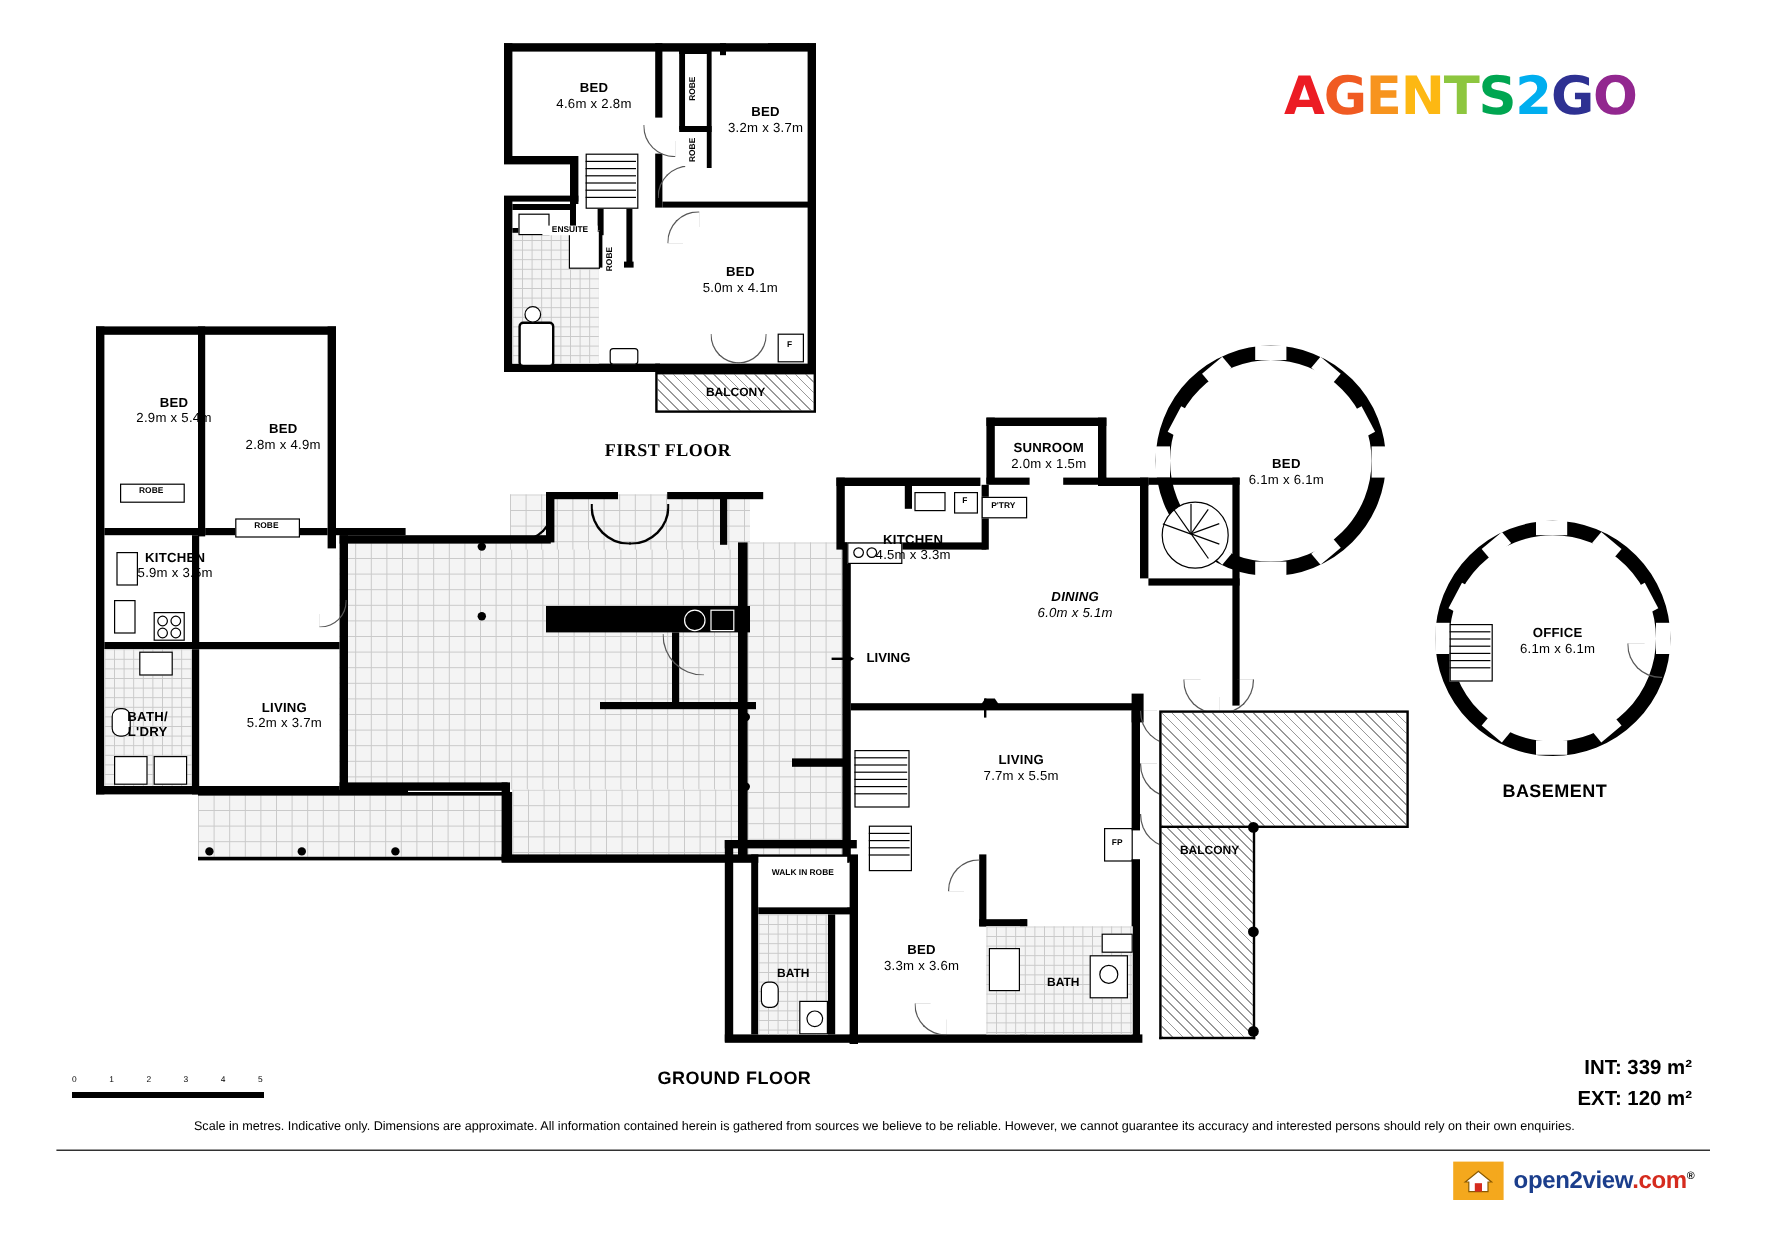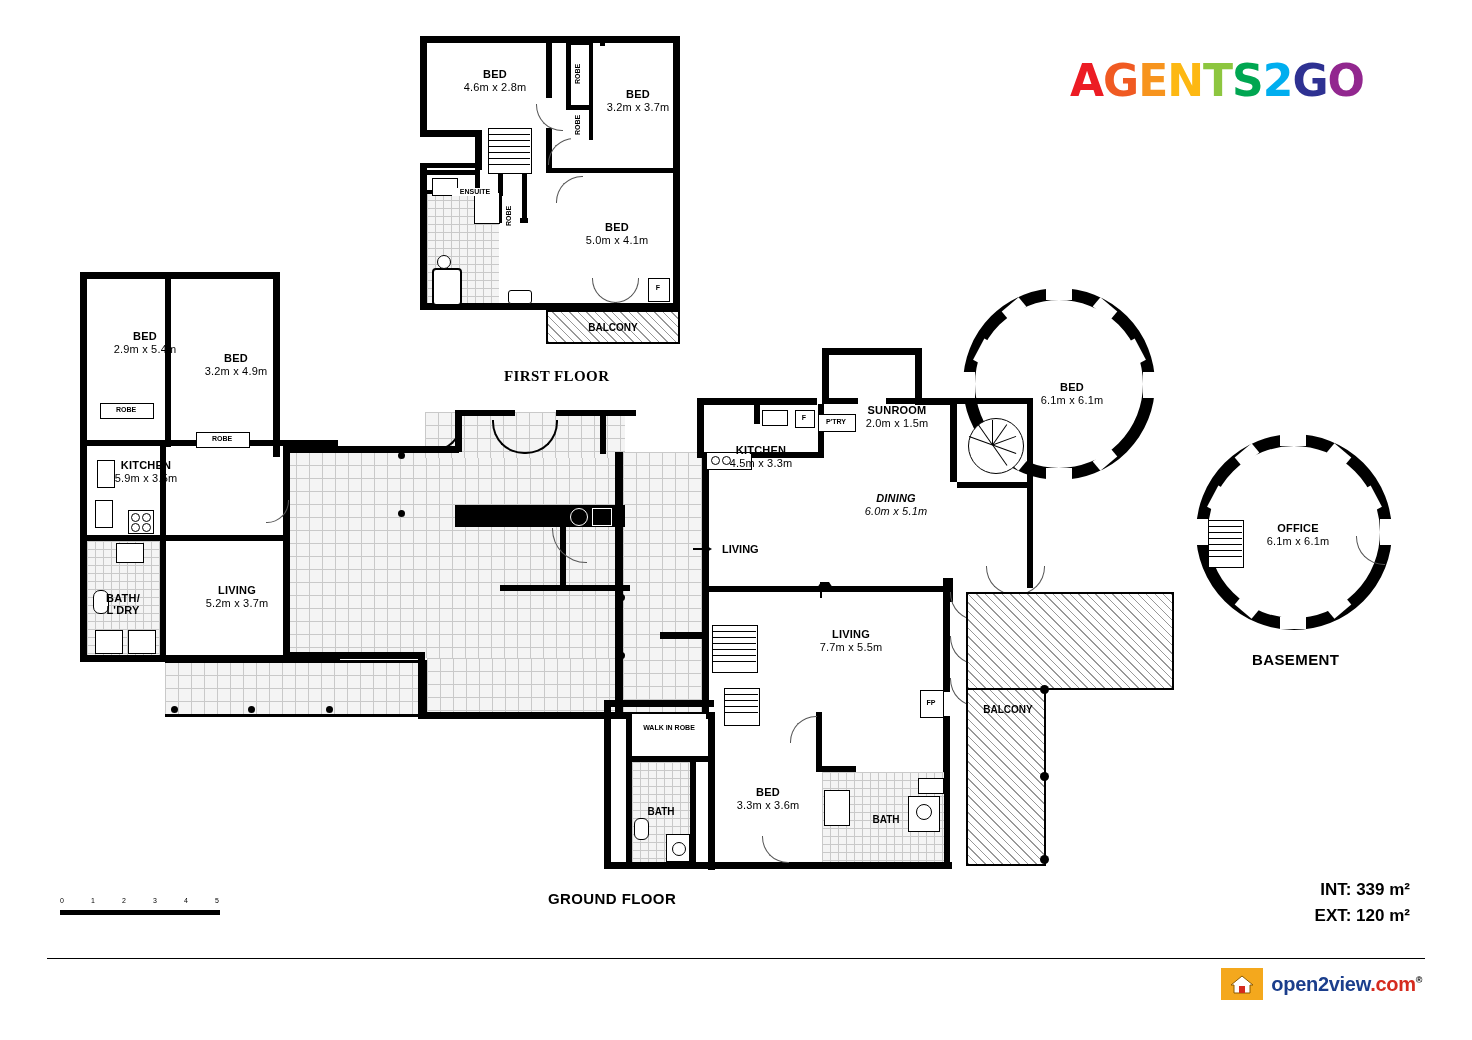--- a/index.html
+++ b/index.html
@@ -50,21 +50,21 @@
   .circwall{position:absolute;border-radius:50%;box-sizing:border-box;}
 
   
   .scalebar{position:absolute;left:60px;top:900px;width:160px;}
   .scalebar .bar{position:absolute;left:0;top:10px;width:160px;height:5px;background:#000;}
   .scalebar .num{position:absolute;top:-3px;font-size:7px;}
   .disclaimer{position:absolute;left:47px;top:932px;width:1380px;font-size:10.5px;line-height:14px;text-align:center;}
   .rule{position:absolute;background:#000;}
   .addr{position:absolute;left:60px;top:980px;font-size:22px;letter-spacing:.3px;}
   .int-ext{position:absolute;right:62px;font-size:17px;font-weight:bold;text-align:right;}
-  .o2v{position:absolute;right:50px;top:968px;height:32px;display:flex;align-items:center;}
+  .o2v{position:absolute;right:60px;top:968px;height:32px;display:flex;align-items:center;}
   .o2v .mark{width:42px;height:32px;background:#f4a81d;display:flex;align-items:center;justify-content:center;}
   .o2v .mark svg{display:block;}
   .o2v .txt{font-size:20px;font-weight:bold;margin-left:8px;letter-spacing:-.3px;}
   .o2v .txt .blue{color:#1b3e8c;}
   .o2v .txt .red{color:#d52b1e;}
   .o2v .reg{font-size:9px;vertical-align:super;}
   .basementname{position:absolute;font-size:15px;font-weight:bold;letter-spacing:.4px;}
 </style>
 </head>
 <body>
@@ -202,21 +202,21 @@
     <div class="abs" style="left:248px;top:706px;width:7px;height:7px;border-radius:50%;background:#000;"></div>
     <div class="abs" style="left:326px;top:706px;width:7px;height:7px;border-radius:50%;background:#000;"></div>
     <div class="abs" style="left:171px;top:706px;width:7px;height:7px;border-radius:50%;background:#000;"></div>
 
     <div class="label" style="left:95px;top:330px;width:100px;">
       <span>BED</span>
       <span class="dim">2.9m x 5.4m</span>
     </div>
     <div class="label" style="left:186px;top:352px;width:100px;">
       <span>BED</span>
-      <span class="dim">3.2m x 4.9m</span>
+      <span class="dim">2.8m x 4.9m</span>
     </div>
     <div class="label" style="left:98px;top:459px;width:96px;">
       <span>KITCHEN</span>
       <span class="dim">5.9m x 3.5m</span>
     </div>
     <div class="label" style="left:178px;top:584px;width:118px;">
       <span>LIVING</span>
       <span class="dim">5.2m x 3.7m</span>
     </div>
     <div class="label" style="left:88px;top:592px;width:70px;line-height:12px;">
@@ -292,21 +292,21 @@
 
     <div class="abs" style="left:706px;top:452px;width:44px;height:16px;border:1.4px solid #000;background:#fff;"></div>
     <div class="abs" style="left:711px;top:456px;width:7px;height:7px;border:1px solid #000;border-radius:50%;"></div>
     <div class="abs" style="left:722px;top:456px;width:7px;height:7px;border:1px solid #000;border-radius:50%;"></div>
     <div class="abs" style="left:762px;top:410px;width:24px;height:14px;border:1.4px solid #000;background:#fff;"></div>
     <div class="abs" style="left:795px;top:410px;width:18px;height:16px;border:1.4px solid #000;background:#fff;"></div>
     <div class="tiny" style="left:795px;top:414px;width:18px;">F</div>
     <div class="abs" style="left:818px;top:414px;width:36px;height:16px;border:1.4px solid #000;background:#fff;"></div>
     <div class="tiny" style="left:818px;top:418px;width:36px;">P'TRY</div>
 
-    <div class="label" style="left:847px;top:368px;width:100px;margin-top:36px;">
+    <div class="label" style="left:824px;top:368px;width:100px;">
       <span>SUNROOM</span>
       <span class="dim">2.0m x 1.5m</span>
     </div>
     <div class="label" style="left:706px;top:444px;width:110px;">
       <span>KITCHEN</span>
       <span class="dim">4.5m x 3.3m</span>
     </div>
     <div class="label" style="left:836px;top:492px;width:120px;font-style:italic;">
       <span>DINING</span>
       <span class="dim">6.0m x 5.1m</span>
@@ -447,20 +447,21 @@
     <div class="num" style="left:62px;">2</div>
     <div class="num" style="left:93px;">3</div>
     <div class="num" style="left:124px;">4</div>
     <div class="num" style="left:155px;">5</div>
     <div class="bar"></div>
   </div>
 
   <div class="int-ext" style="top:880px;">INT: 339 m²</div>
   <div class="int-ext" style="top:906px;">EXT: 120 m²</div>
 
+  <div class="disclaimer">Scale in metres. Indicative only. Dimensions are approximate. All information contained herein is gathered from sources we believe to be reliable. However, we cannot guarantee its accuracy and interested persons should rely on their own enquiries.</div>
 
   <div class="rule" style="left:47px;top:958px;width:1378px;height:1px;"></div>
 
 
   <div class="o2v">
     <div class="mark">
       <svg width="30" height="24" viewBox="0 0 30 24" aria-hidden="true">
         <rect x="0" y="0" width="30" height="24" fill="#f4a81d"></rect>
         <path d="M4 13 L15 4 L26 13 L23 13 L23 21 L7 21 L7 13 Z" fill="#ffffff" stroke="#8a5a00" stroke-width="1"></path>
         <rect x="12" y="14" width="6" height="7" fill="#d52b1e"></rect>

